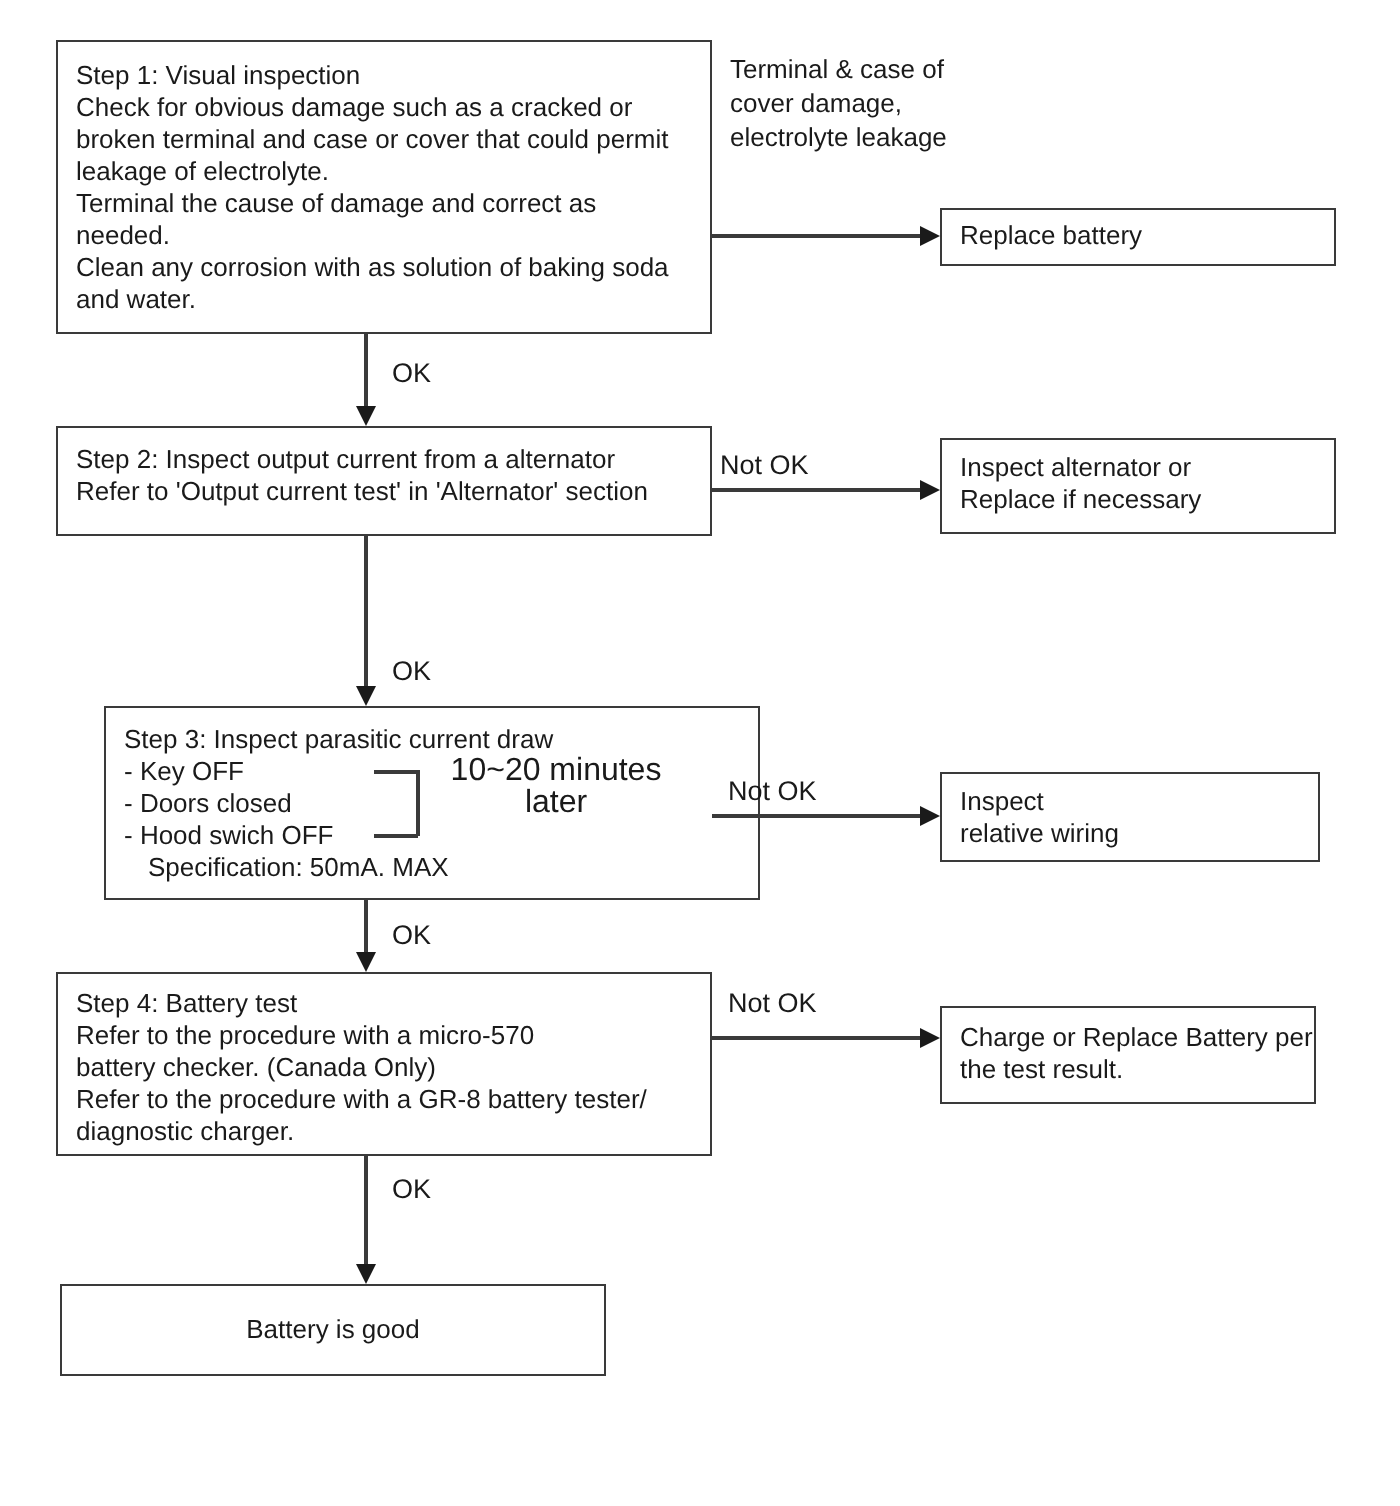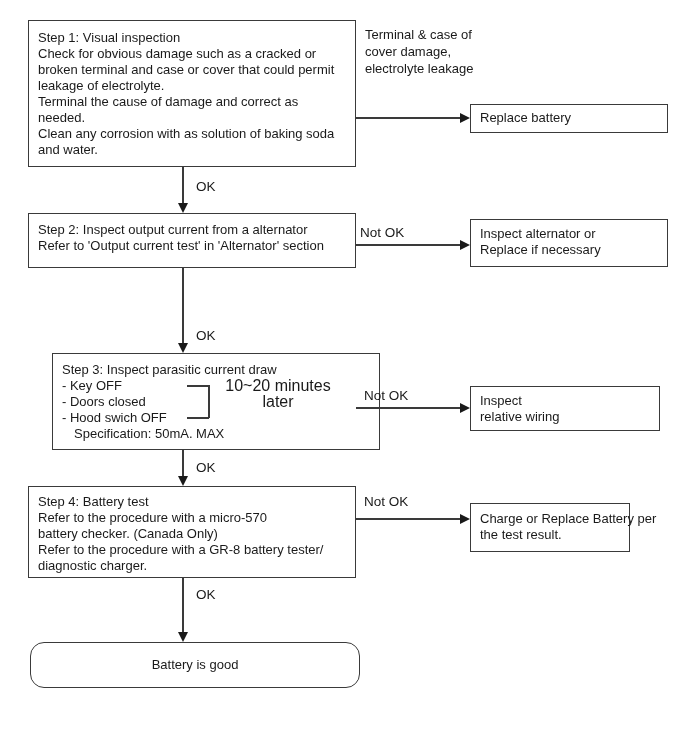--- a/index.html
+++ b/index.html
@@ -142,28 +142,28 @@
     <div class="ln">Refer to the procedure with a micro-570</div>
     <div class="ln">battery checker. (Canada Only)</div>
     <div class="ln">Refer to the procedure with a GR-8 battery tester/</div>
     <div class="ln">diagnostic charger.</div>
   </div>
 
   <div class="lbl" style="left:364px; top:494px;">Not OK</div>
   <div class="hline" style="left:356px; top:518px; width:105px;"></div>
   <div class="arrow-right" style="left:460px; top:514px;"></div>
 
-  <div class="box" style="left:470px; top:503px; width:160px; height:49px; padding:7px 0 0 9px;">
+  <div class="box" style="left:470px; top:503px; width:188px; height:49px; padding:7px 0 0 9px;">
     <div class="ln">Charge or Replace Battery per</div>
     <div class="ln">the test result.</div>
   </div>
 
   <div class="vline" style="left:182px; top:578px; height:55px;"></div>
   <div class="arrow-down" style="left:178px; top:632px;"></div>
   <div class="lbl" style="left:196px; top:587px;">OK</div>
 
-  <div class="box" style="left:30px; top:642px; width:330px; height:46px;border-radius:14px;">
+  <div class="box" style="left:30px; top:642px; width:273px; height:46px;">
     <div class="center-text">
       <span class="ln">Battery is good</span>
     </div>
   </div>
 
 </div>
 
 </body></html>

